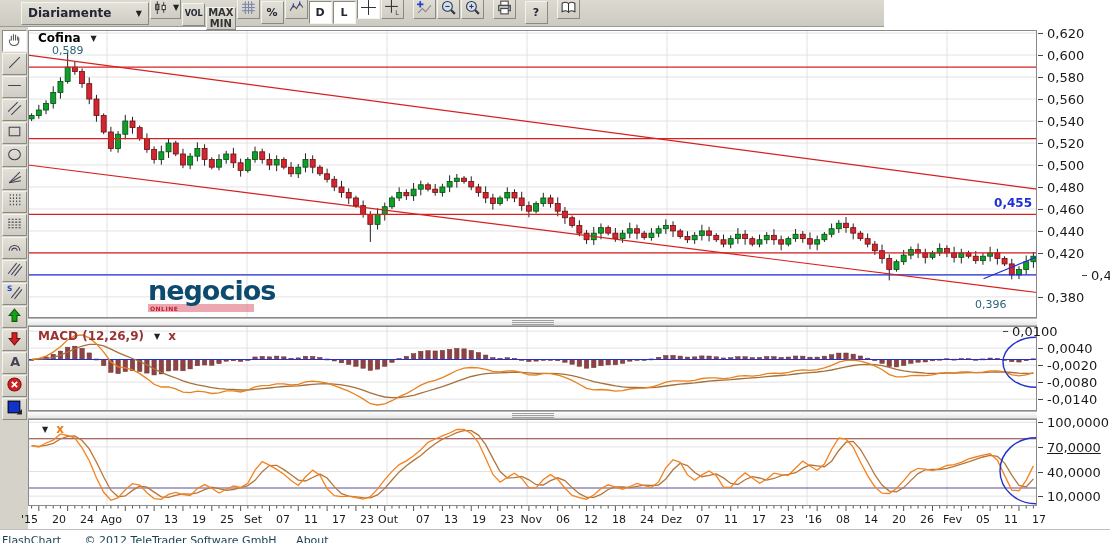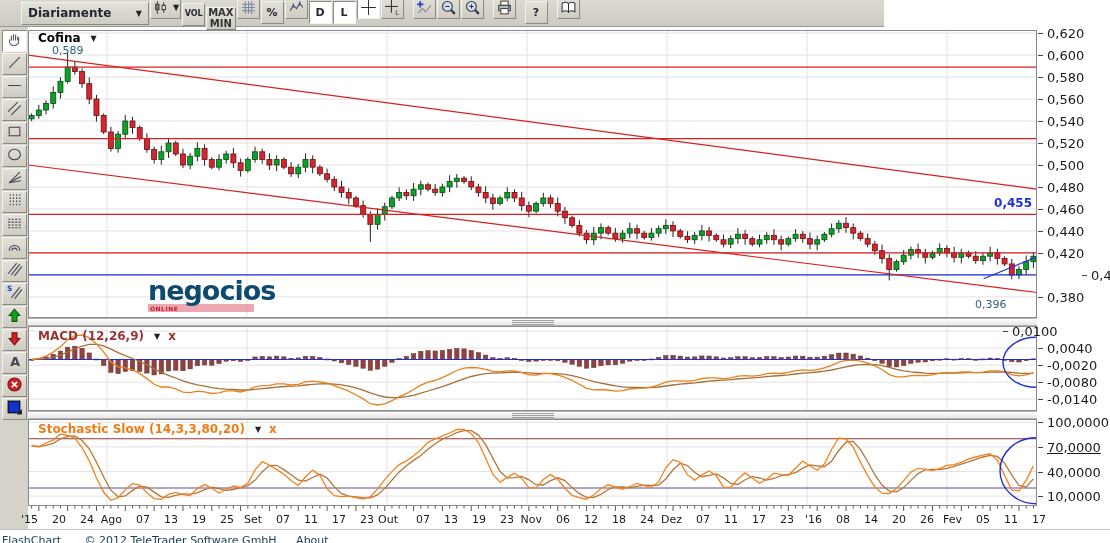--- a/index.html
+++ b/index.html
@@ -966,21 +966,20 @@
     <span class="caret">▼</span>
   </div>
   <div id="price-lbl">0,589</div>
 
   <div class="hdr" id="macd-hdr">
     <span>MACD (12,26,9)</span>
     <span class="caret">▼</span>
     <span class="close-x">x</span>
   </div>
   <div class="hdr" id="stoch-hdr">
-    <span>Stochastic Slow (14,3,3,80,20)</span>
     <span class="caret">▼</span>
     <span class="close-x">x</span>
   </div>
 
   <div id="lbl455">0,455</div>
   <div id="lbl396">0,396</div>
 
   <div id="axis-labels">
       <div class="ylab" style="left: 1038px; top: 26.0779px;"><span class="tick"></span>0,620</div>
       <div class="ylab" style="left: 1038px; top: 48.0626px;"><span class="tick"></span>0,600</div>

